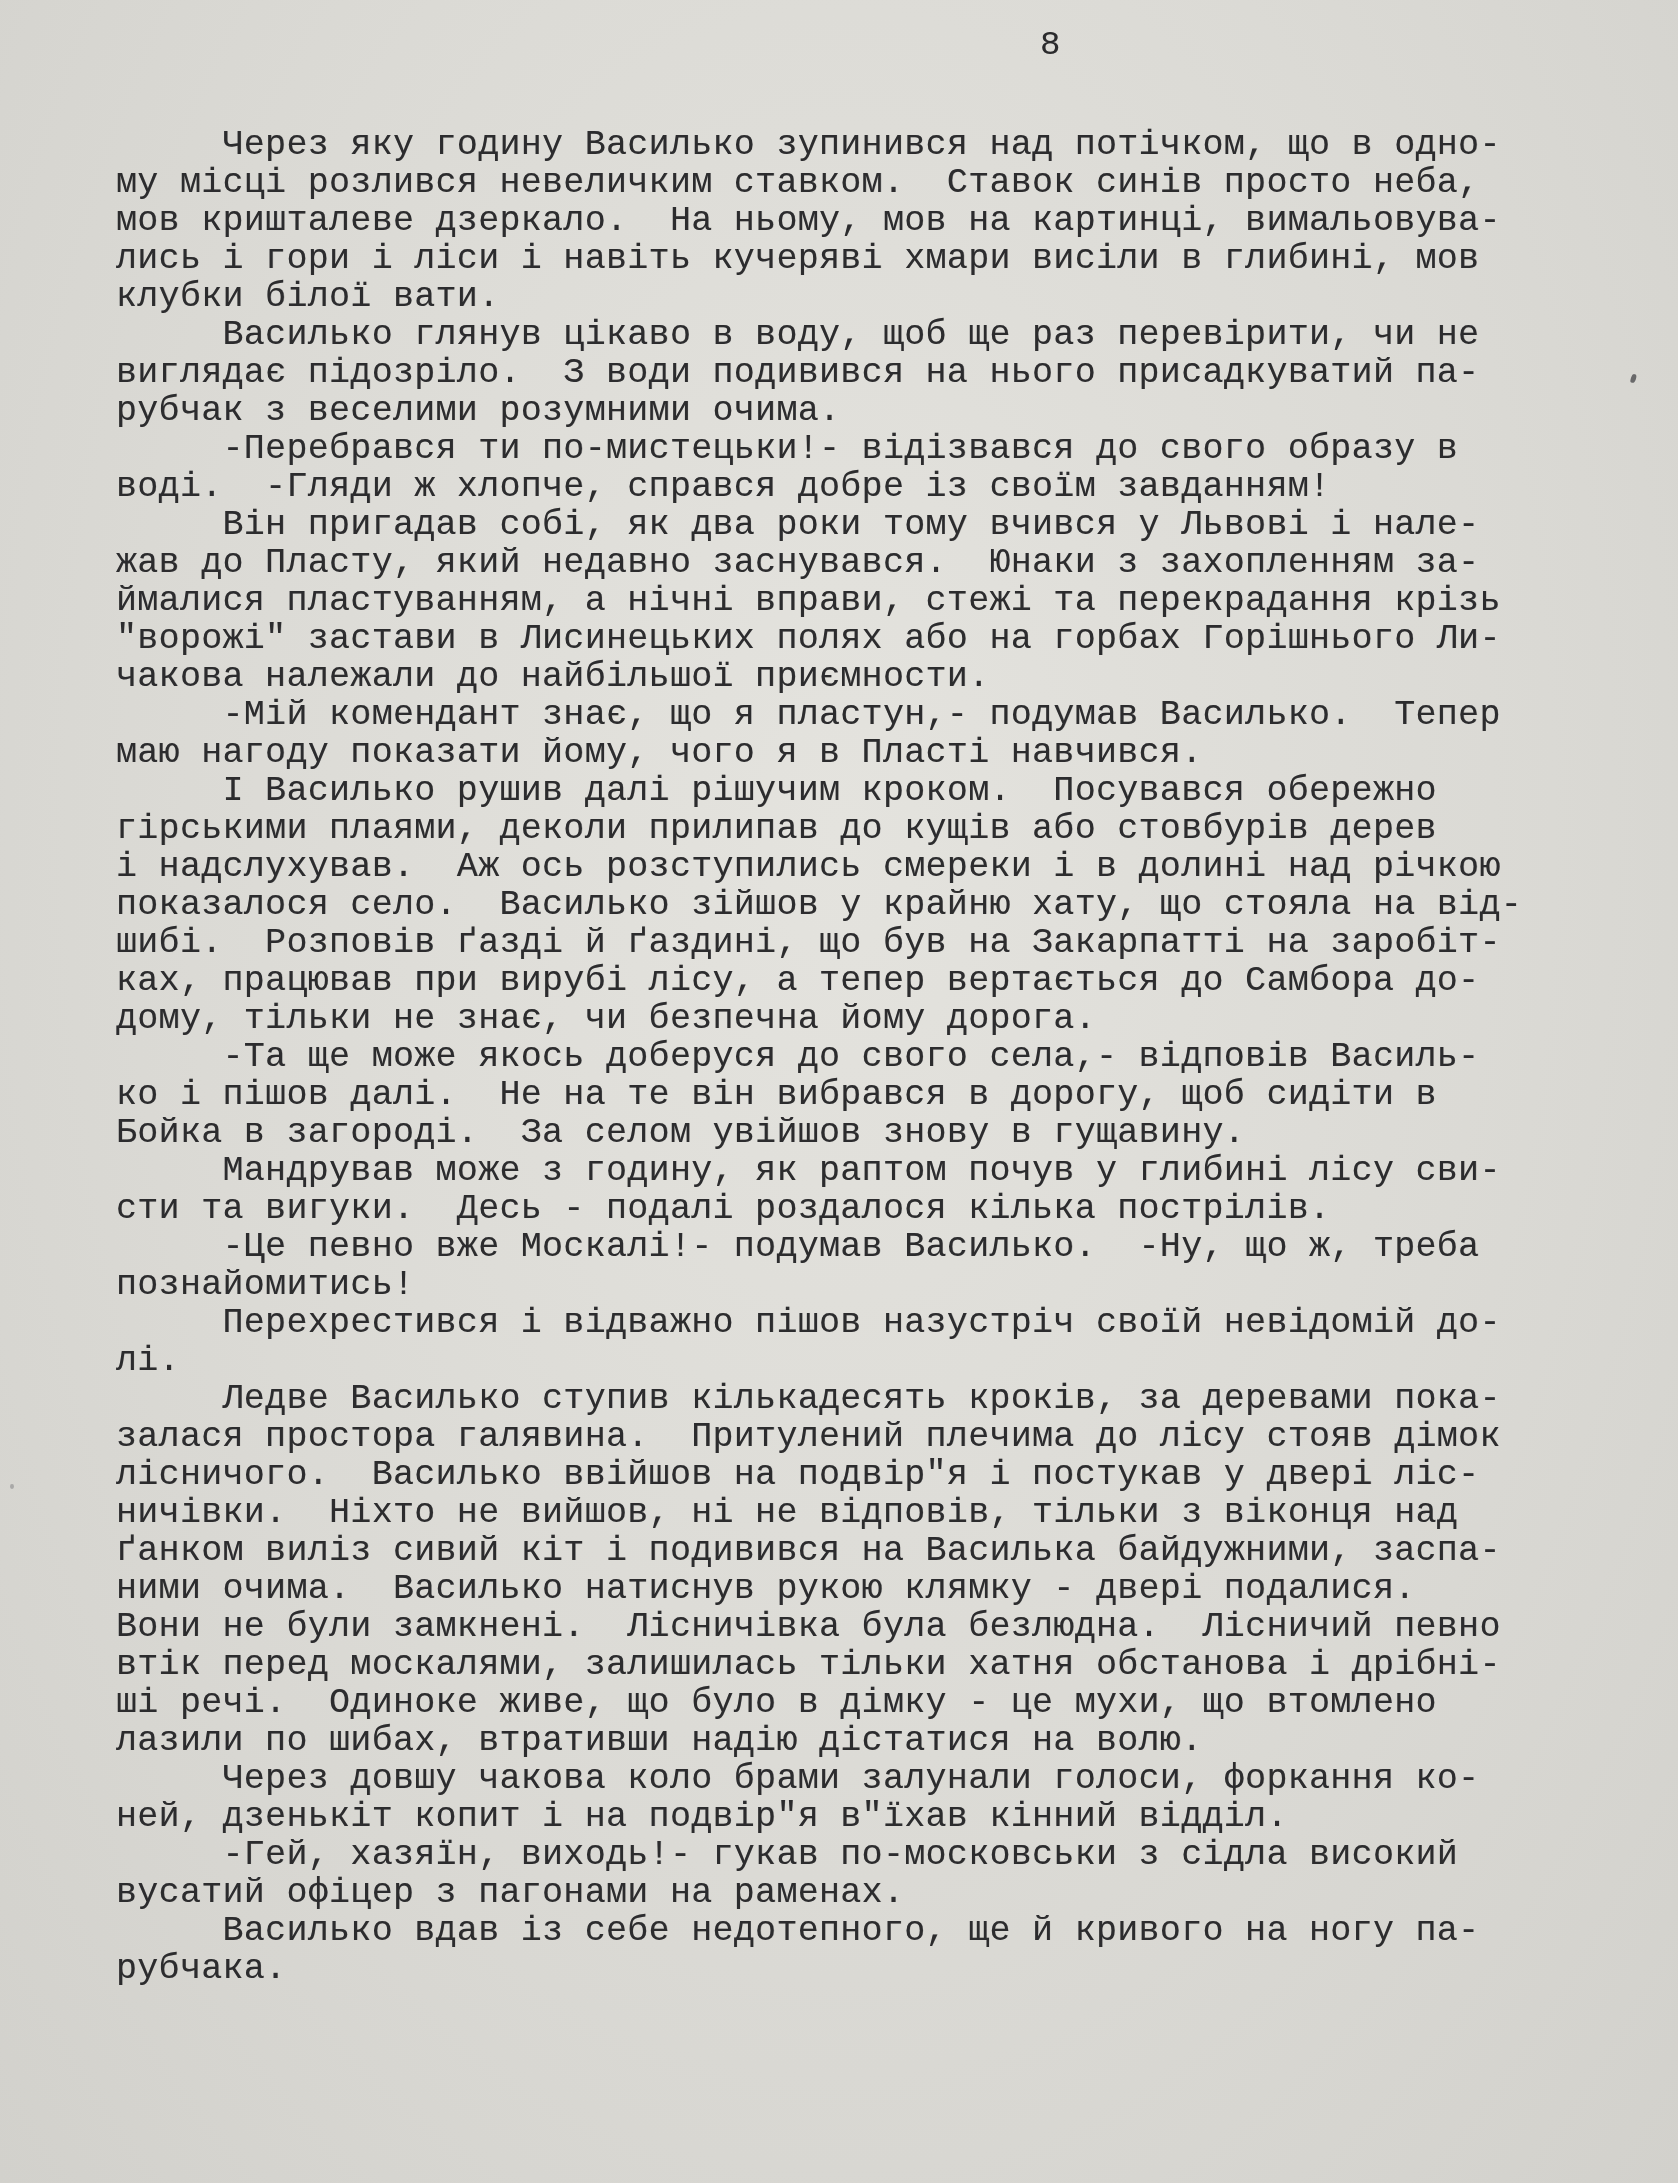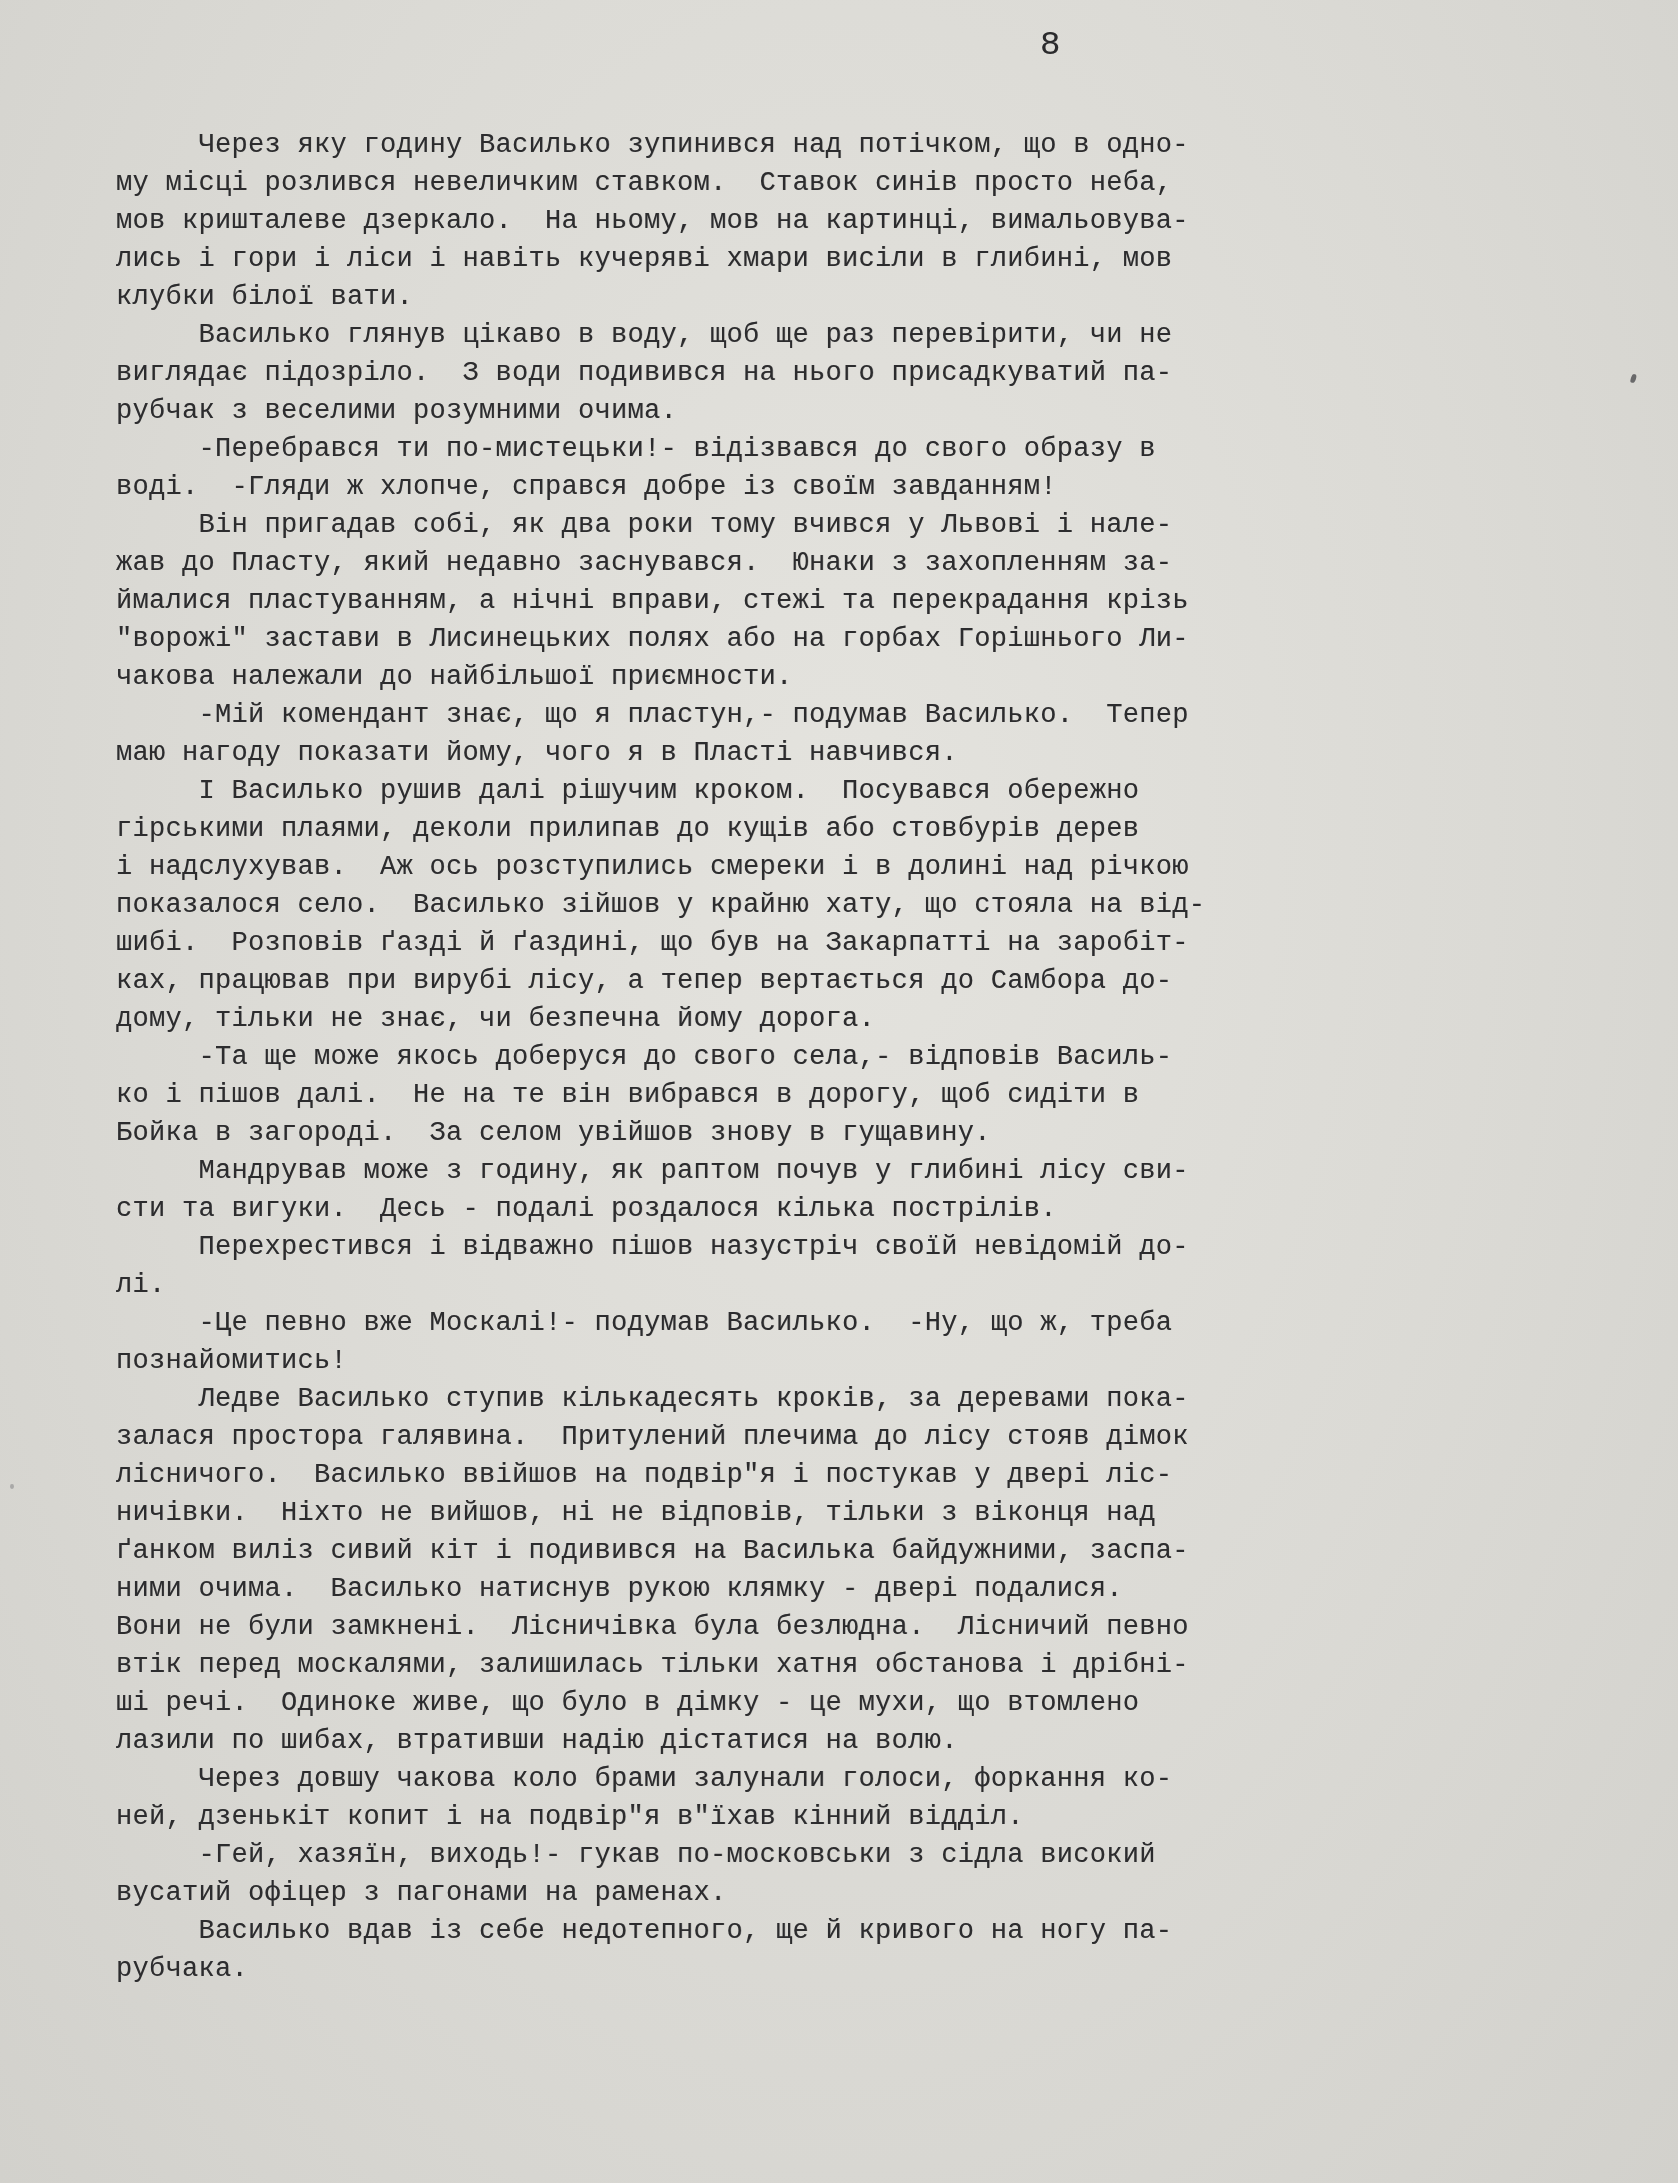--- a/index.html
+++ b/index.html
@@ -27,21 +27,21 @@
     font-size: 34px;
     line-height: 34px;
     color: #2b2b2d;
     text-shadow: 0.3px 0.3px 0.3px rgba(43,43,45,0.35);
   }
   .text-block {
     position: absolute;
     top: 126px;
     left: 116px;
     width: 1441px;
-    font-size: 27px;
+    font-size: 35px;
     line-height: 38px;
     letter-spacing: 0.3px;
     color: #2c2c2e;
     text-shadow: 0.3px 0.3px 0.4px rgba(44,44,46,0.32);
   }
   .paragraph {
     white-space: pre;
     margin: 0;
   }
   .speck-1 {
@@ -95,24 +95,24 @@
 і надслухував.  Аж ось розступились смереки і в долині над річкою
 показалося село.  Василько зійшов у крайню хату, що стояла на від-
 шибі.  Розповів ґазді й ґаздині, що був на Закарпатті на заробіт-
 ках, працював при вирубі лісу, а тепер вертається до Самбора до-
 дому, тільки не знає, чи безпечна йому дорога.</div>
       <div class="paragraph">     -Та ще може якось доберуся до свого села,- відповів Василь-
 ко і пішов далі.  Не на те він вибрався в дорогу, щоб сидіти в
 Бойка в загороді.  За селом увійшов знову в гущавину.</div>
       <div class="paragraph">     Мандрував може з годину, як раптом почув у глибині лісу сви-
 сти та вигуки.  Десь - подалі роздалося кілька пострілів.</div>
+      <div class="paragraph">     -Це певно вже Москалі!- подумав Василько.  -Ну, що ж, треба
+познайомитись!</div>
       <div class="paragraph">     Перехрестився і відважно пішов назустріч своїй невідомій до-
 лі.</div>
-      <div class="paragraph">     -Це певно вже Москалі!- подумав Василько.  -Ну, що ж, треба
-познайомитись!</div>
       <div class="paragraph">     Ледве Василько ступив кількадесять кроків, за деревами пока-
 залася простора галявина.  Притулений плечима до лісу стояв дімок
 лісничого.  Василько ввійшов на подвір"я і постукав у двері ліс-
 ничівки.  Ніхто не вийшов, ні не відповів, тільки з віконця над
 ґанком виліз сивий кіт і подивився на Василька байдужними, заспа-
 ними очима.  Василько натиснув рукою клямку - двері подалися.
 Вони не були замкнені.  Лісничівка була безлюдна.  Лісничий певно
 втік перед москалями, залишилась тільки хатня обстанова і дрібні-
 ші речі.  Одиноке живе, що було в дімку - це мухи, що втомлено
 лазили по шибах, втративши надію дістатися на волю.</div>

